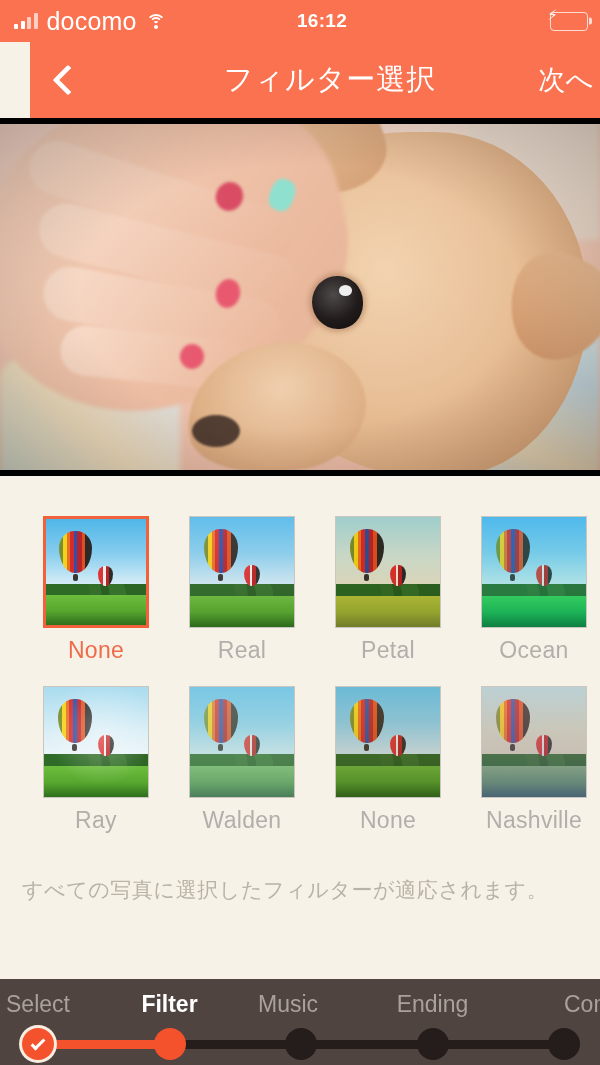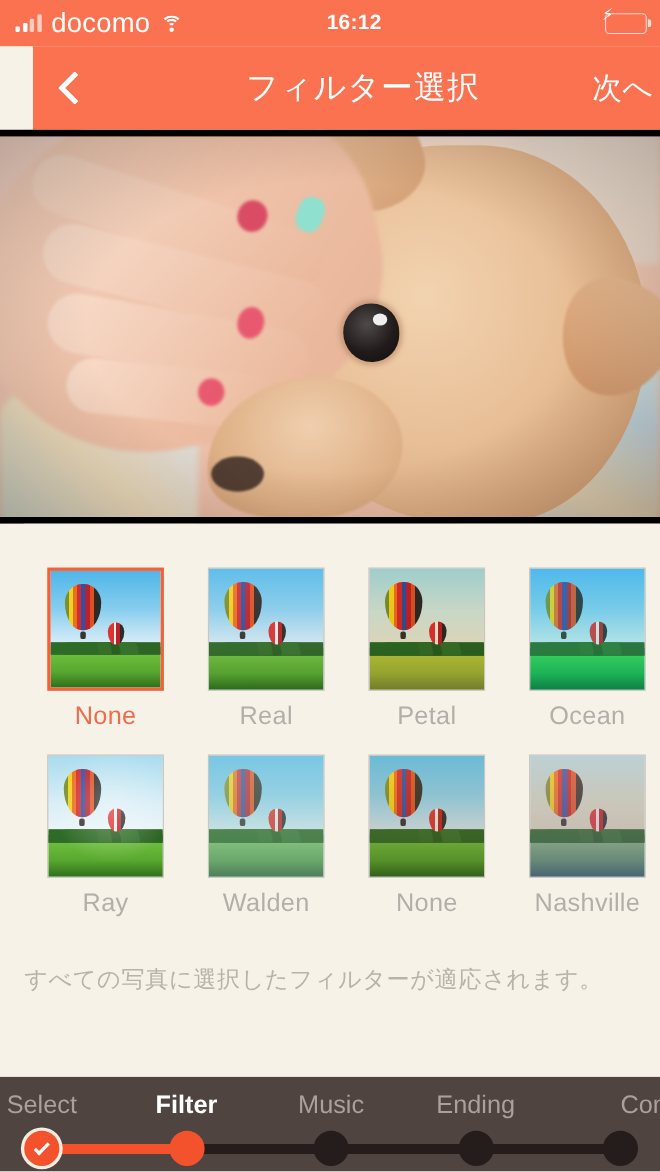--- a/index.html
+++ b/index.html
@@ -488,21 +488,21 @@
           <div class="filter-label">Nashville</div>
         </div>
       </div>
     <div class="panel-note">すべての写真に選択したフィルターが適応されます。</div>
   </div>
 
   <div class="bottombar">
     <div class="steps-labels" id="step-labels">
         <div class="step-label" style="left: 38px;">Select</div>
         <div class="step-label current" style="left: 169.5px;">Filter</div>
-        <div class="step-label" style="left: 301px;">Music</div>
+        <div class="step-label" style="left: 288px;">Music</div>
         <div class="step-label" style="left: 432.5px;">Ending</div>
         <div class="step-label last" style="left: 564px;">Complete</div>
       </div>
     <div class="track">
       <div class="track-fill"></div>
     </div>
     <div id="step-nodes">
         <div class="node done" style="left: 38px;">
           <span class="check"></span>
         </div>

